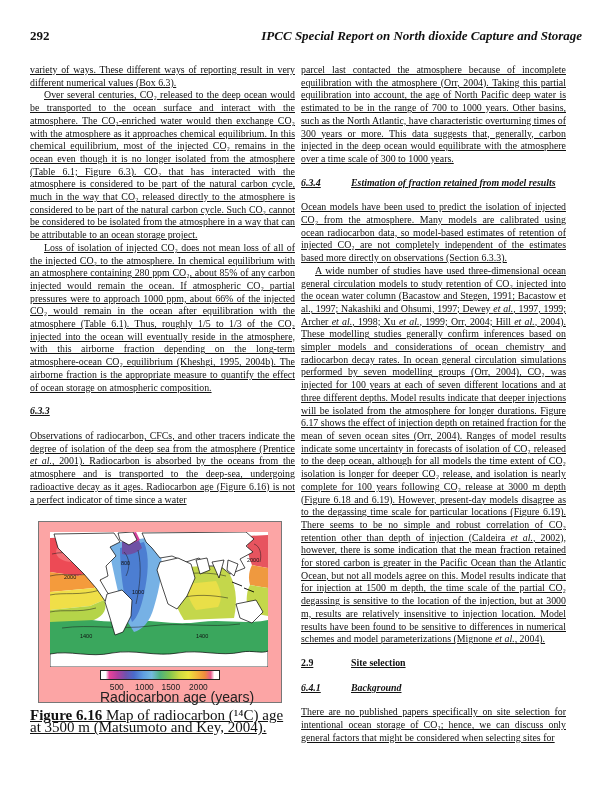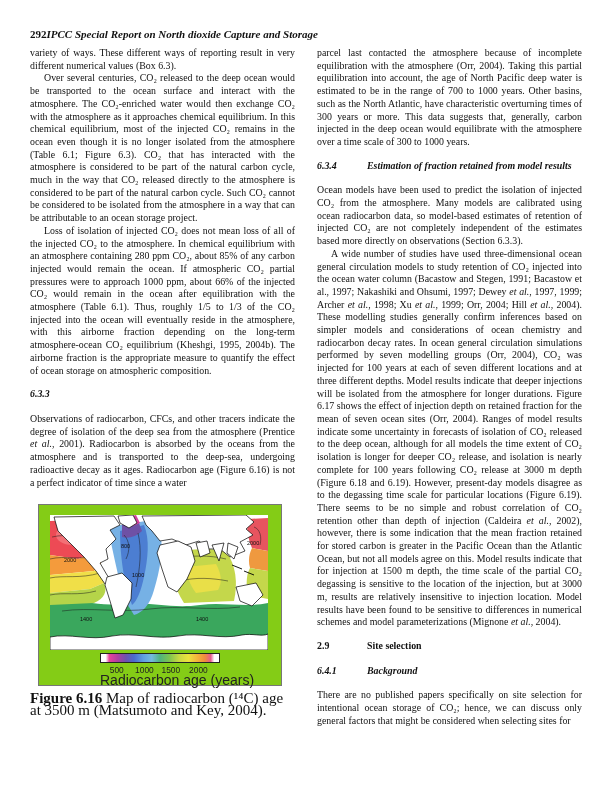--- a/index.html
+++ b/index.html
@@ -8,29 +8,29 @@
     width:612px;height:792px;
     margin:0 auto;
     background:#ffffff;
     font-family:"Liberation Serif", serif;
     color:#111;
     overflow:hidden;
   }
   
   .pagehead{
     position:absolute;top:28px;left:30px;right:30px;
-    display:flex;justify-content:flex-start;align-items:baseline;
-    font-size:11px;
+    display:flex;justify-content:space-between;align-items:baseline;
+    font-size:13px;
   }
   .pagenum{font-weight:bold;}
   .runtitle{font-weight:bold;font-style:italic;}
   
   .columns{
-    position:absolute;top:47px;left:30px;right:30px;
-    display:flex;gap:22px;
+    position:absolute;top:64px;left:30px;right:30px;
+    display:flex;gap:6px;text-decoration:underline;
   }
   .col{
     width:265px;flex:none;
     font-size:9.9px;line-height:12.7px;
     text-align:justify;
   }
   .col p{margin:0;text-indent:14px;}
   .col p.noindent{text-indent:0;}
   .heading{
     display:flex;
@@ -40,21 +40,21 @@
   .heading.roman{font-style:normal;}
   .heading .hnum{width:50px;flex:none;}
   .heading .htitle{flex:1;}
   
   .figure-block{margin-top:15px;}
   .figframe{
     position:relative;
     margin-left:8px;
     width:242px;height:180px;
     border:1px solid #777;
-    background:#84cc16;
+    background:#fca5a5;
   }
   .map-svg{position:absolute;left:11px;top:10px;}
   .cbar-wrap{
     position:absolute;left:61px;top:148px;width:120px;
     font-family:"Liberation Sans", sans-serif;
   }
   .cbar{
     height:8px;
     border:1px solid #222;
     background:linear-gradient(to right,

